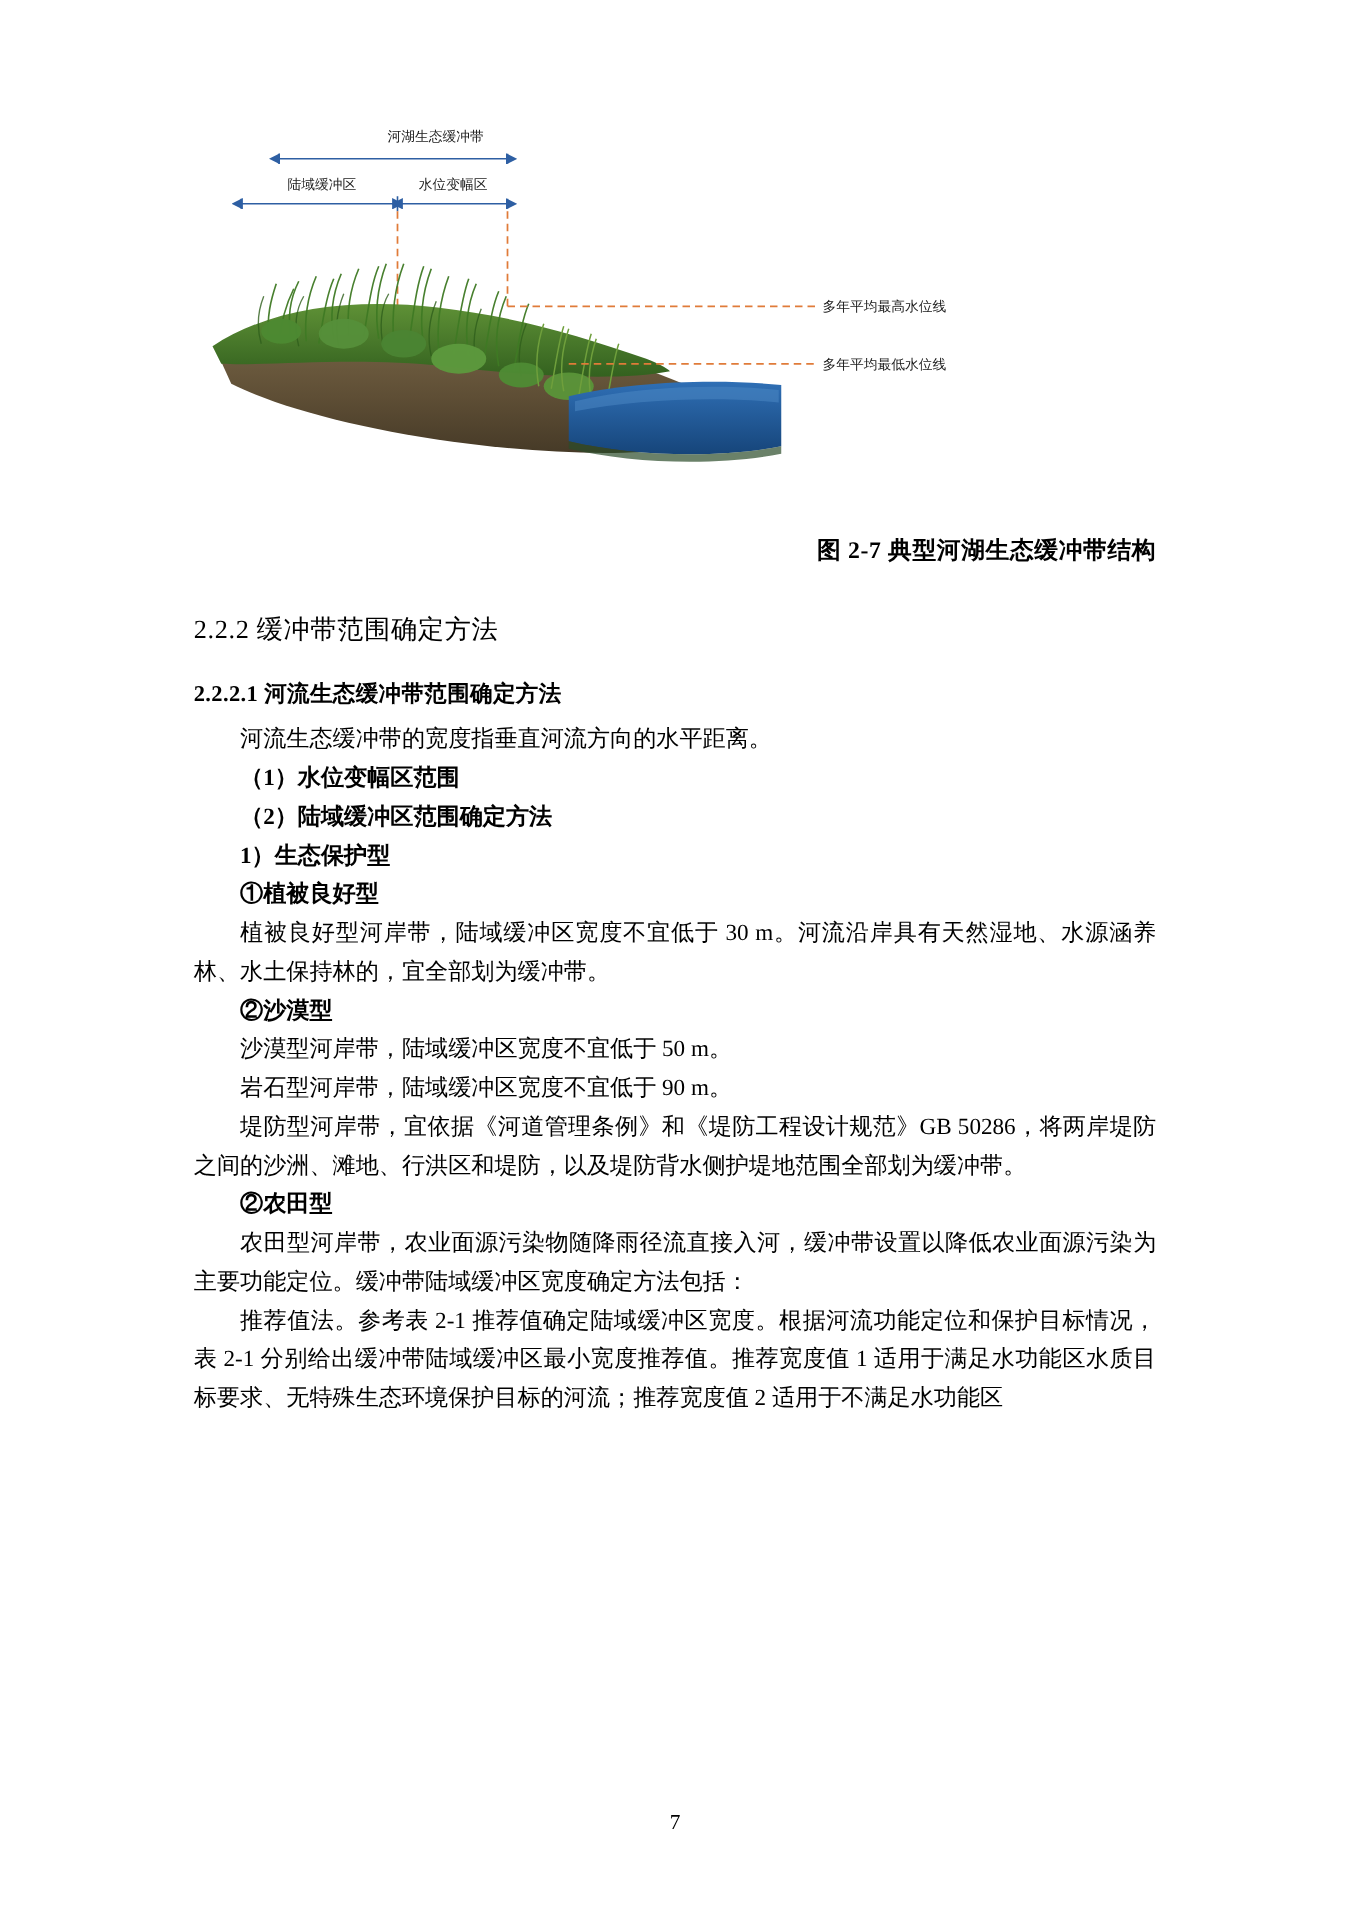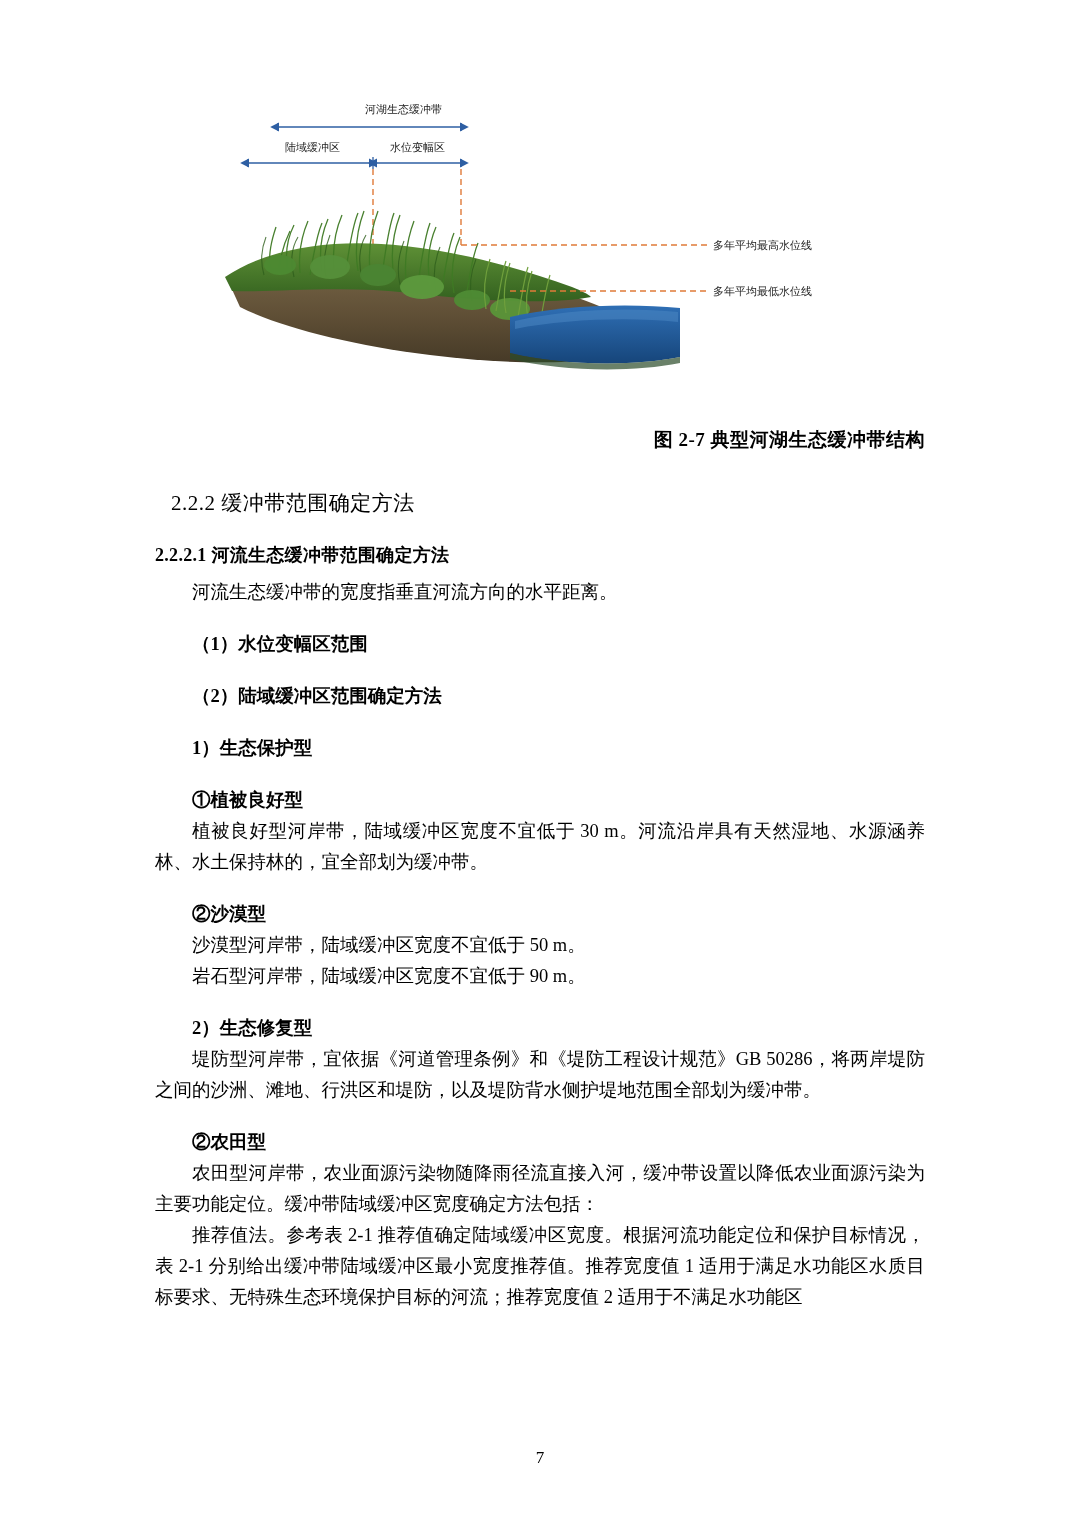--- a/index.html
+++ b/index.html
@@ -20,59 +20,59 @@
     width: 1080px;
     height: 1526px;
     box-sizing: border-box;
     padding: 40px 155px 0 155px;
   }
 
   
   .figure-wrap {
     margin-top: 55px;
     display: flex;
-    justify-content: center;
+    justify-content: flex-start;
   }
   .figure {
     position: relative;
     width: 660px;
     height: 310px;
   }
   .fig-svg { display:block; }
 
   .fig-caption {
     text-align: right;
     font-weight: bold;
     font-size: 19px;
     margin-top: 22px;
     letter-spacing: 0.5px;
   }
 
   
   h2.sec {
     font-size: 21px;
     font-weight: normal;
-    margin: 36px 0 10px 16px;
+    margin: 36px 0 10px 0;
     letter-spacing: 0.5px;
   }
   h3.subsec {
     font-size: 18px;
     font-weight: bold;
     margin: 26px 0 10px 0;
     letter-spacing: 0.3px;
   }
   p.body {
     font-size: 18.5px;
     line-height: 31px;
     margin: 0;
     text-align: justify;
     text-justify: inter-ideograph;
   }
   p.indent { text-indent: 2em; }
-  p.bold { font-weight: bold; margin-top: 21px; }
+  p.bold { font-weight: bold; }
   .blk { margin-bottom: 0; }
 
   .pagenum {
     position: absolute;
     bottom: 58px;
     left: 0;
     width: 100%;
     text-align: center;
     font-size: 17px;
   }
@@ -202,20 +202,19 @@
 
   <p class="body indent blk">河流生态缓冲带的宽度指垂直河流方向的水平距离。</p>
   <p class="body indent bold blk">（1）水位变幅区范围</p>
   <p class="body indent bold blk">（2）陆域缓冲区范围确定方法</p>
   <p class="body indent bold blk">1）生态保护型</p>
   <p class="body indent bold blk">①植被良好型</p>
   <p class="body indent blk">植被良好型河岸带，陆域缓冲区宽度不宜低于 30 m。河流沿岸具有天然湿地、水源涵养林、水土保持林的，宜全部划为缓冲带。</p>
   <p class="body indent bold blk">②沙漠型</p>
   <p class="body indent blk">沙漠型河岸带，陆域缓冲区宽度不宜低于 50 m。</p>
   <p class="body indent blk">岩石型河岸带，陆域缓冲区宽度不宜低于 90 m。</p>
-  <p class="body indent bold blk">2）生态修复型</p>
   <p class="body indent blk">堤防型河岸带，宜依据《河道管理条例》和《堤防工程设计规范》GB 50286，将两岸堤防之间的沙洲、滩地、行洪区和堤防，以及堤防背水侧护堤地范围全部划为缓冲带。</p>
   <p class="body indent bold blk">②农田型</p>
   <p class="body indent blk">农田型河岸带，农业面源污染物随降雨径流直接入河，缓冲带设置以降低农业面源污染为主要功能定位。缓冲带陆域缓冲区宽度确定方法包括：</p>
   <p class="body indent blk">推荐值法。参考表 2-1 推荐值确定陆域缓冲区宽度。根据河流功能定位和保护目标情况，表 2-1 分别给出缓冲带陆域缓冲区最小宽度推荐值。推荐宽度值 1 适用于满足水功能区水质目标要求、无特殊生态环境保护目标的河流；推荐宽度值 2 适用于不满足水功能区</p>
 
   <div class="pagenum">7</div>
 </div>
 
 </body></html>

